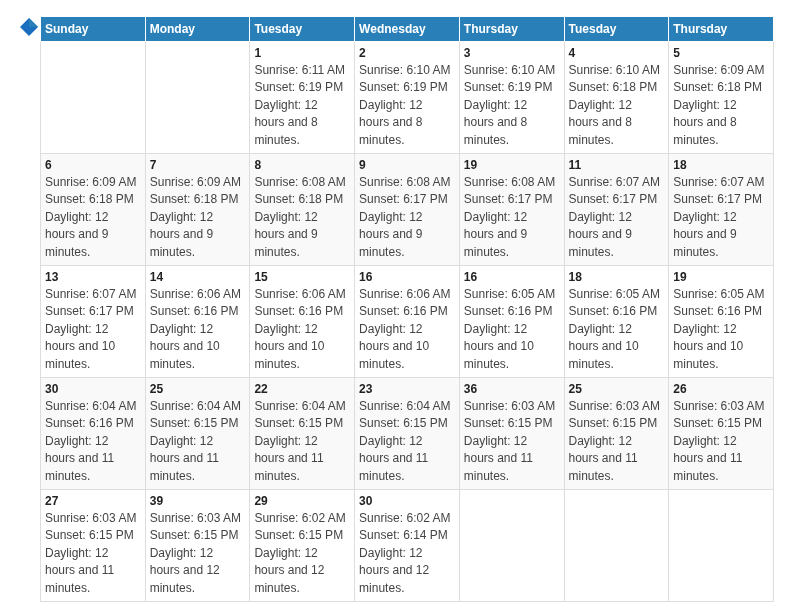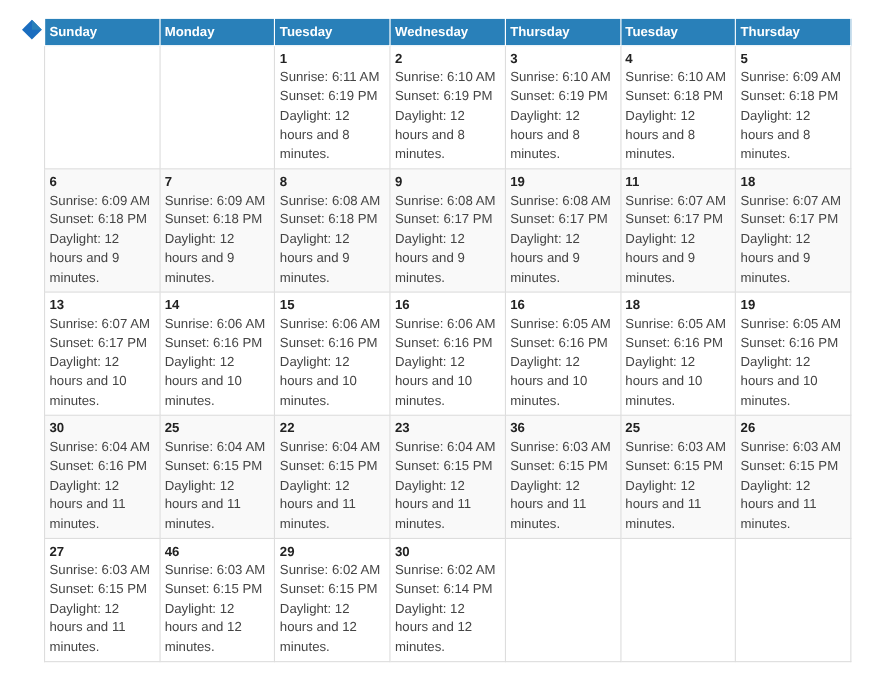--- a/index.html
+++ b/index.html
@@ -315,21 +315,21 @@
           </td>
         </tr>
         <tr>
           <td>
             <div class="day-num">27</div>
             <div class="day-info">Sunrise: 6:03 AM
 Sunset: 6:15 PM
 Daylight: 12 hours and 11 minutes.</div>
           </td>
           <td>
-            <div class="day-num">46</div>
+            <div class="day-num">39</div>
             <div class="day-info">Sunrise: 6:03 AM
 Sunset: 6:15 PM
 Daylight: 12 hours and 12 minutes.</div>
           </td>
           <td>
             <div class="day-num">29</div>
             <div class="day-info">Sunrise: 6:02 AM
 Sunset: 6:15 PM
 Daylight: 12 hours and 12 minutes.</div>
           </td>

